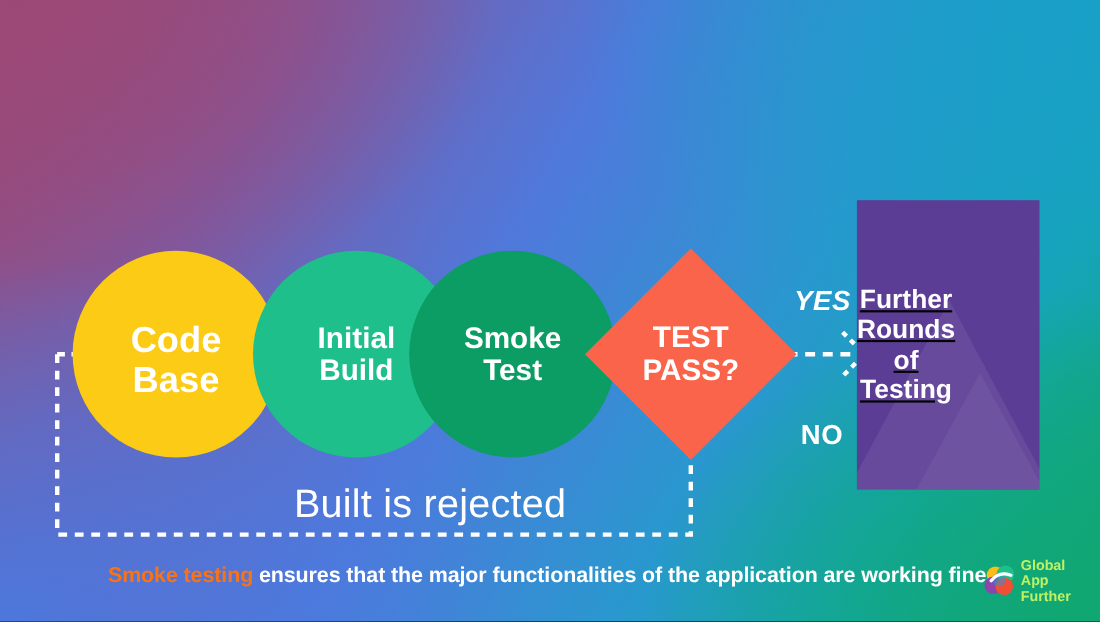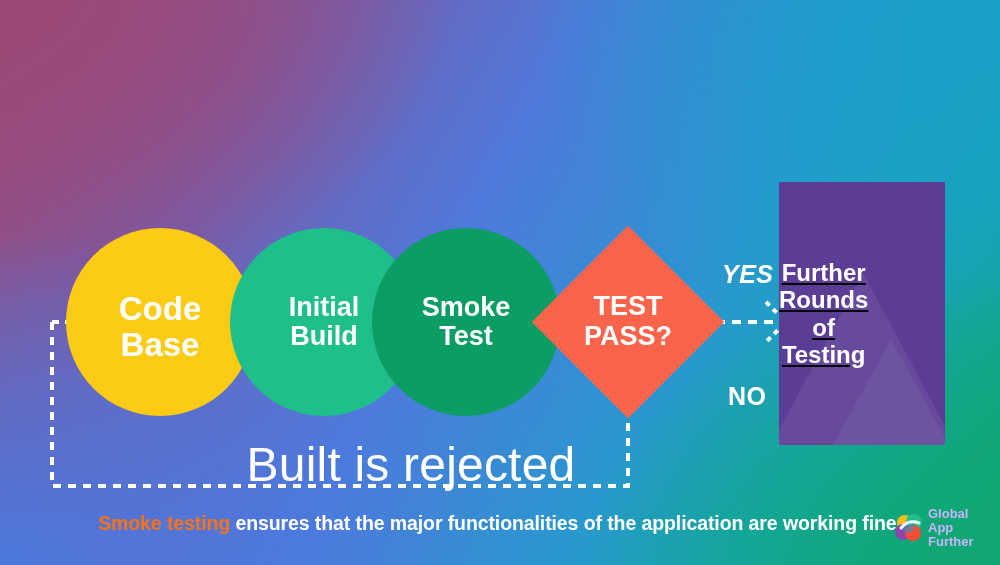--- a/index.html
+++ b/index.html
@@ -158,26 +158,26 @@
     position: absolute;
     color: #ffffff;
     font-weight: 800;
     font-size: 25px;
     letter-spacing: 0.5px;
   }
 
   
   .reject-label {
     position: absolute;
-    left: 216px;
+    left: 196px;
     top: 437px;
     width: 390px;
     text-align: center;
     color: #ffffff;
-    font-size: 48px;
+    font-size: 36px;
     font-weight: 400;
     letter-spacing: 0.2px;
   }
 
   
   .caption {
     position: absolute;
     left: 0; right: 0;
     top: 512px;
     text-align: center;
@@ -194,21 +194,21 @@
     position: absolute;
     left: 893px;
     top: 508px;
     display: flex;
     align-items: center;
     height: 40px;
   }
   .logo-mark { position: relative; width: 34px; height: 34px; }
   .logo-text {
     margin-left: 1px;
-    color: #c4b5fd;
+    color: #bef264;
     font-weight: 800;
     font-size: 13px;
     line-height: 1.08;
     white-space: pre-line;
   }
 </style>
 </head>
 <body>
 
 <div id="stage">

